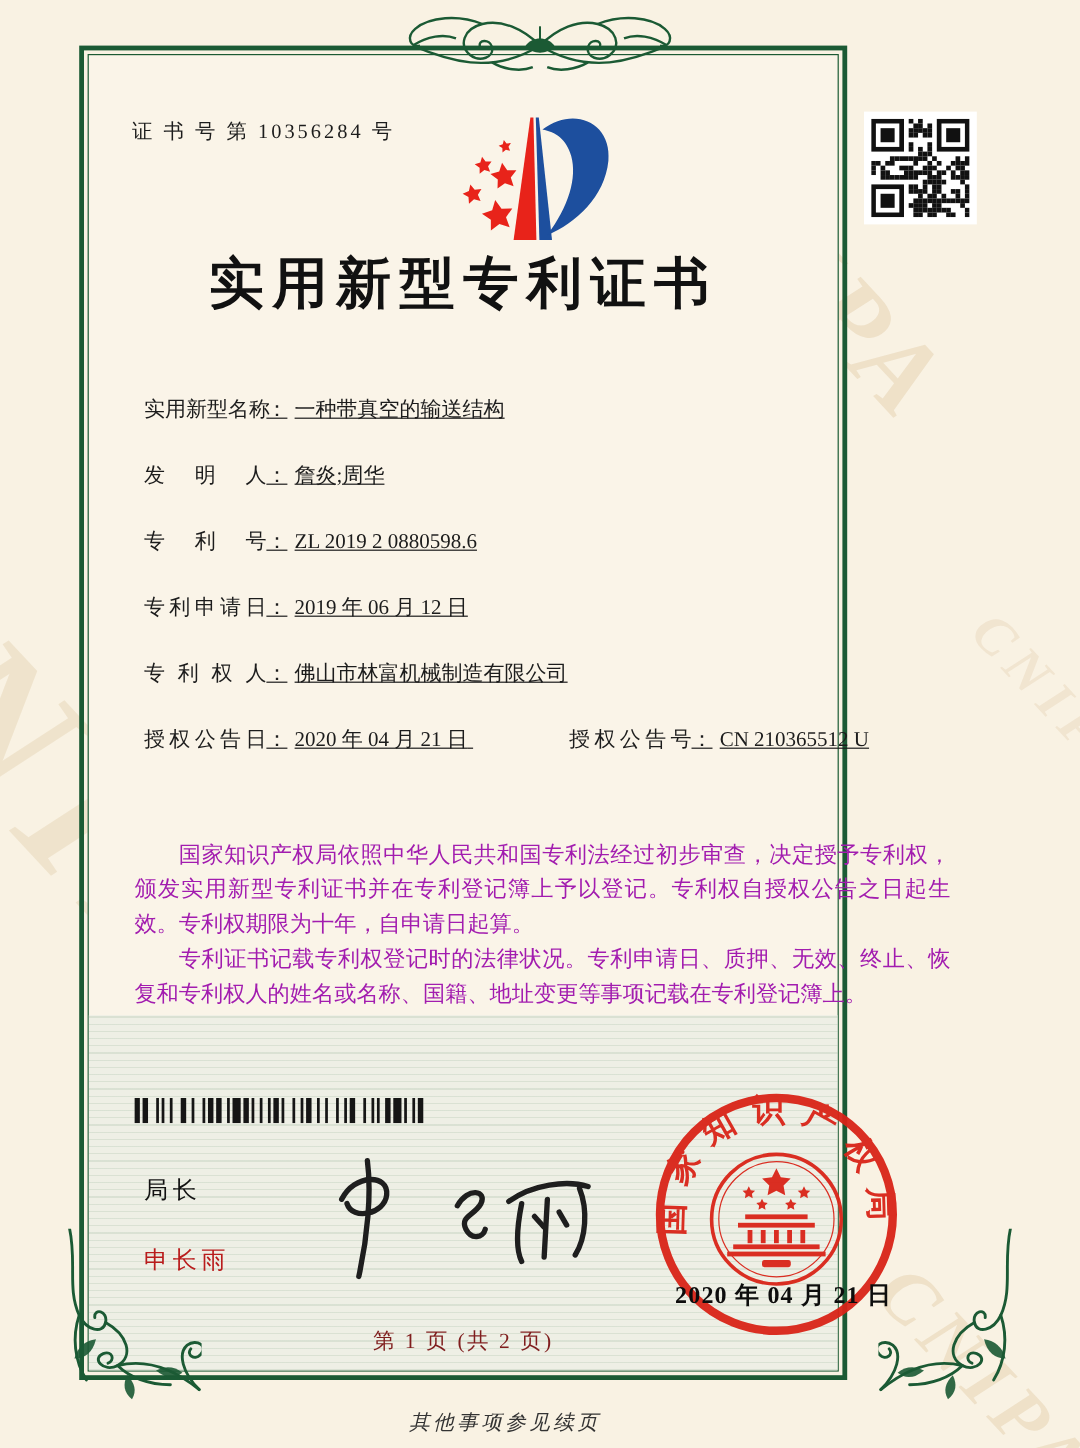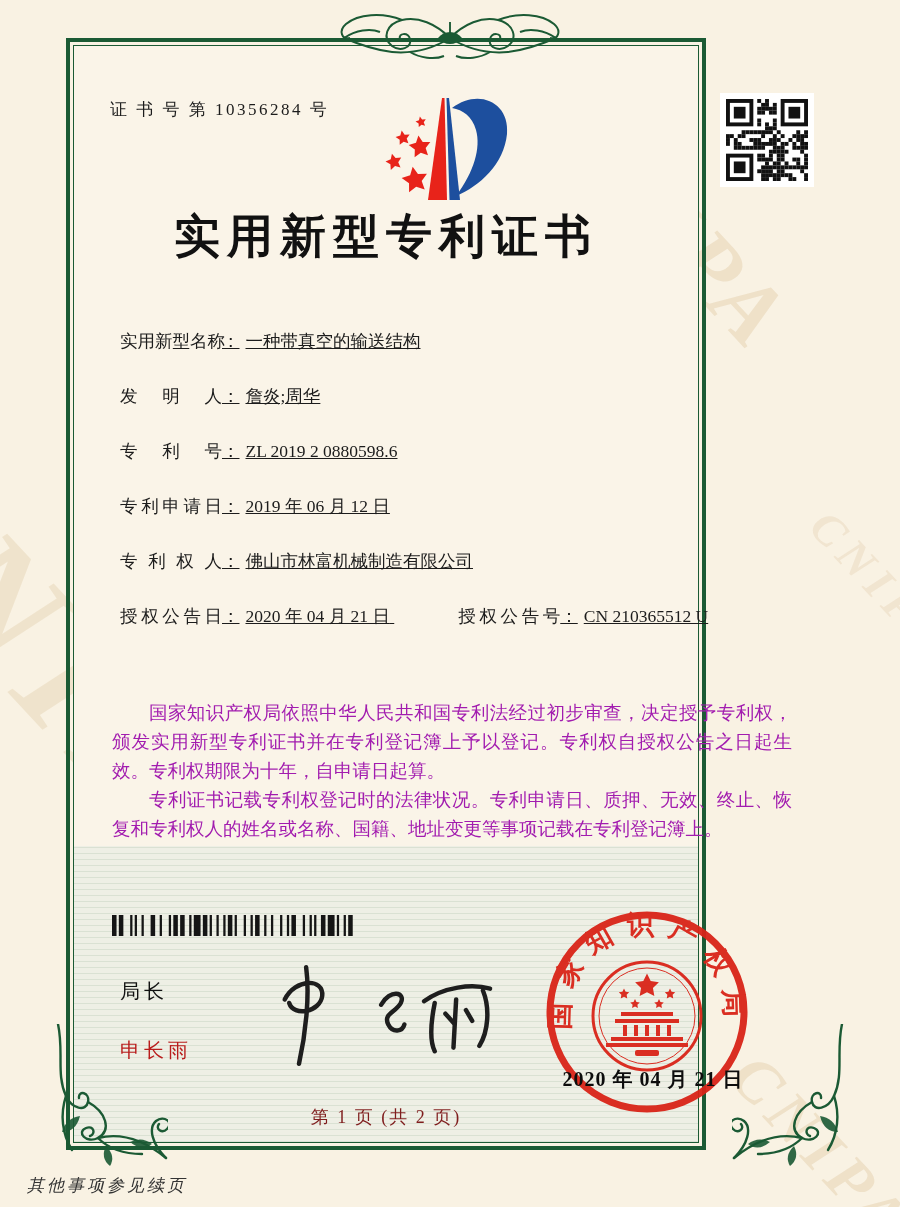--- a/index.html
+++ b/index.html
@@ -47,42 +47,42 @@
 
   .fields{position:absolute;left:46px;top:281px;right:36px;font-size:17.5px;color:var(--ink);}
   .frow{line-height:28px;margin-bottom:27px;white-space:nowrap;text-decoration:underline;}
   .flab{display:inline-block;width:102px;text-align:justify;text-align-last:justify;vertical-align:top;}
   .fcol{vertical-align:top;}
   .fval{margin-left:6px;vertical-align:top;}
   .addr-row{line-height:27px;margin-bottom:1px;}
   .fval-block{display:inline-block;margin-left:6px;vertical-align:top;white-space:normal;}
   .fval-block span{display:block;}
   .grant-row{margin-top:3px;}
-  .grant-pair2{margin-left:64px;}
+  .grant-pair2{margin-left:80px;}
 
   .paras{position:absolute;left:38px;top:653px;width:680px;font-size:18.5px;
          line-height:29px;color:#a21caf;text-align:justify;}
   .paras p{text-indent:2em;}
 
   .barcode{position:absolute;left:38px;top:869px;width:243px;height:21px;}
   .barcode svg{display:block;width:100%;height:100%;}
 
   .officer-title{position:absolute;left:46px;top:932px;font-size:20px;letter-spacing:4px;color:#111;}
   .officer-name{position:absolute;left:46px;top:991px;font-size:20px;letter-spacing:4px;color:#b91c1c;}
   .signature{position:absolute;left:175px;top:912px;width:250px;height:115px;}
 
   .seal{position:absolute;left:465px;top:858px;width:216px;height:216px;opacity:.95;}
   .seal-date{position:absolute;left:481px;top:1020px;width:196px;text-align:center;
              font-size:20px;font-weight:600;letter-spacing:1px;color:#0d0d0d;}
 
   .page-num{position:absolute;left:0;bottom:13px;width:100%;text-align:center;
             font-size:18px;letter-spacing:2px;color:#7f1d1d;}
 
-  .cont-note{position:absolute;left:0;top:1174px;width:842px;
-             font-size:17px;letter-spacing:3px;color:#333;z-index:4;font-style:italic;padding-left:27px;}
+  .cont-note{position:absolute;left:0;top:1174px;width:842px;text-align:center;
+             font-size:17px;letter-spacing:3px;color:#333;z-index:4;font-style:italic;}
 
   .ornament-top{position:absolute;left:318px;top:8px;width:264px;height:58px;z-index:5;}
   .flourish{position:absolute;width:118px;height:146px;z-index:5;}
   .flourish-bl{left:50px;top:1024px;}
   .flourish-br{left:732px;top:1024px;transform:scaleX(-1);}
 </style>
 </head>
 <body>
 
 <div class="page">

